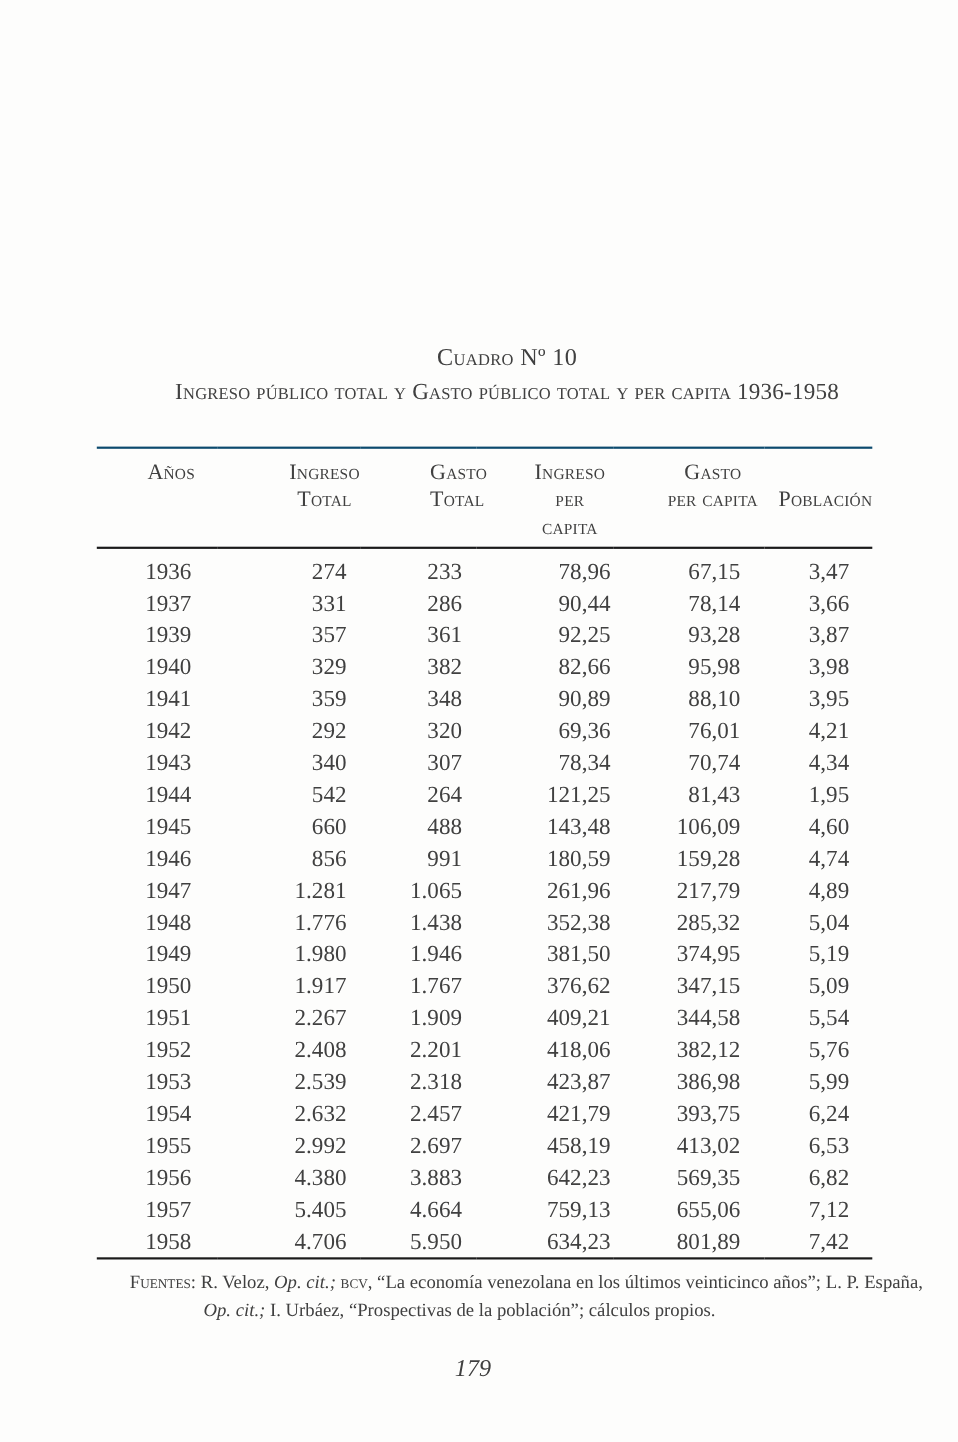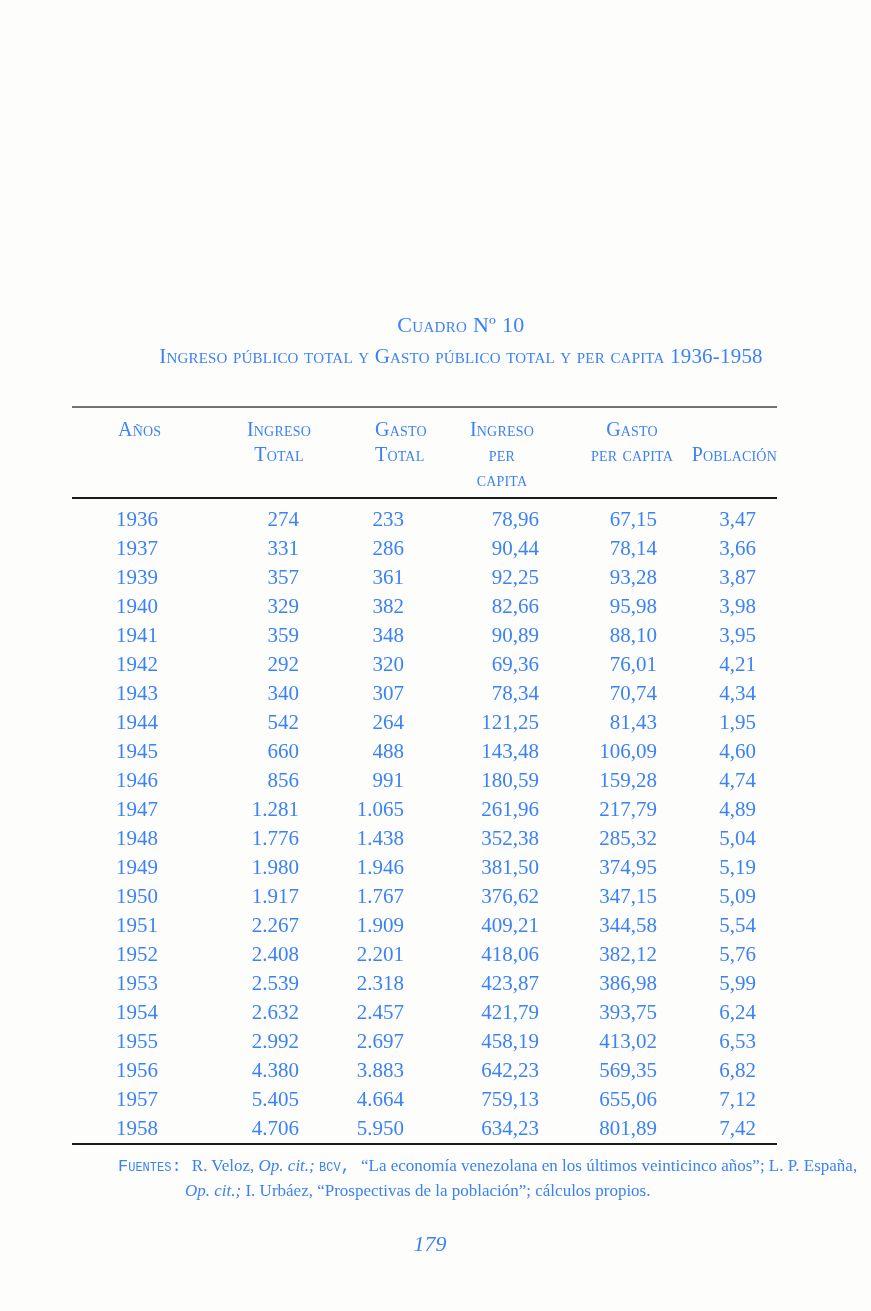--- a/index.html
+++ b/index.html
@@ -1,32 +1,32 @@
 <!DOCTYPE html>
 <html><head>
 <meta charset="utf-8">
 <style>
   * { margin:0; padding:0; box-sizing:border-box; }
   html,body { background:#ffffff; }
   .page {
     position:relative;
     width:871px; height:1311px;
     background:#fdfdfc;
-    color:#3b82f6;
+    color:#404040;
     font-family:"Liberation Serif", serif;
     overflow:hidden;
   }
   .title-block { position:absolute; top:314px; left:78px; width:766px; text-align:center; }
   .doc-title  { font-size:22px; line-height:22px; font-variant:small-caps; letter-spacing:0.3px; }
   .doc-subtitle { font-size:21px; line-height:22px; font-variant:small-caps; margin-top:9px; letter-spacing:0.2px; }
 
   table.data-table {
-    position:absolute; left:72px; top:406px; width:705px;
+    position:absolute; left:88px; top:406px; width:705px;
     border-collapse:collapse; table-layout:fixed;
-    border-top:2px solid #737373;
+    border-top:2px solid #0c4a6e;
     border-bottom:2px solid #1a1a1a;
   }
   thead th {
     border-bottom:2px solid #1a1a1a;
     font-weight:normal; font-variant:small-caps;
     font-size:20px; vertical-align:top;
     padding:9px 0 5px 0;
     letter-spacing:0.2px;
   }
   thead .hl { line-height:25px; }
@@ -43,21 +43,21 @@
   td.c1 { text-align:left; padding-left:44px; }
   td.c2 { padding-right:13px;margin-top:13px; }
   td.c3 { padding-right:13px; }
   td.c4 { padding-right:3px; }
   td.c5 { padding-right:22px; }
   td.c6 { padding-right:21px; }
 
   .sources-line { position:absolute; font-size:17px; line-height:21px; white-space:nowrap; }
   .sources-line1 { left:118px; top:1155px; }
   .sources-line2 { left:185px; top:1180px; }
-  .sc { font-variant:small-caps;font-family:Liberation Mono, monospace; }
+  .sc { font-variant:small-caps; }
   .it { font-style:italic; }
 
   .page-number { position:absolute; top:1231px; left:0; width:860px; text-align:center; font-size:22px;font-style:italic; }
 </style>
 </head>
 <body>
 
 <div class="page">
 
   <div class="title-block">

